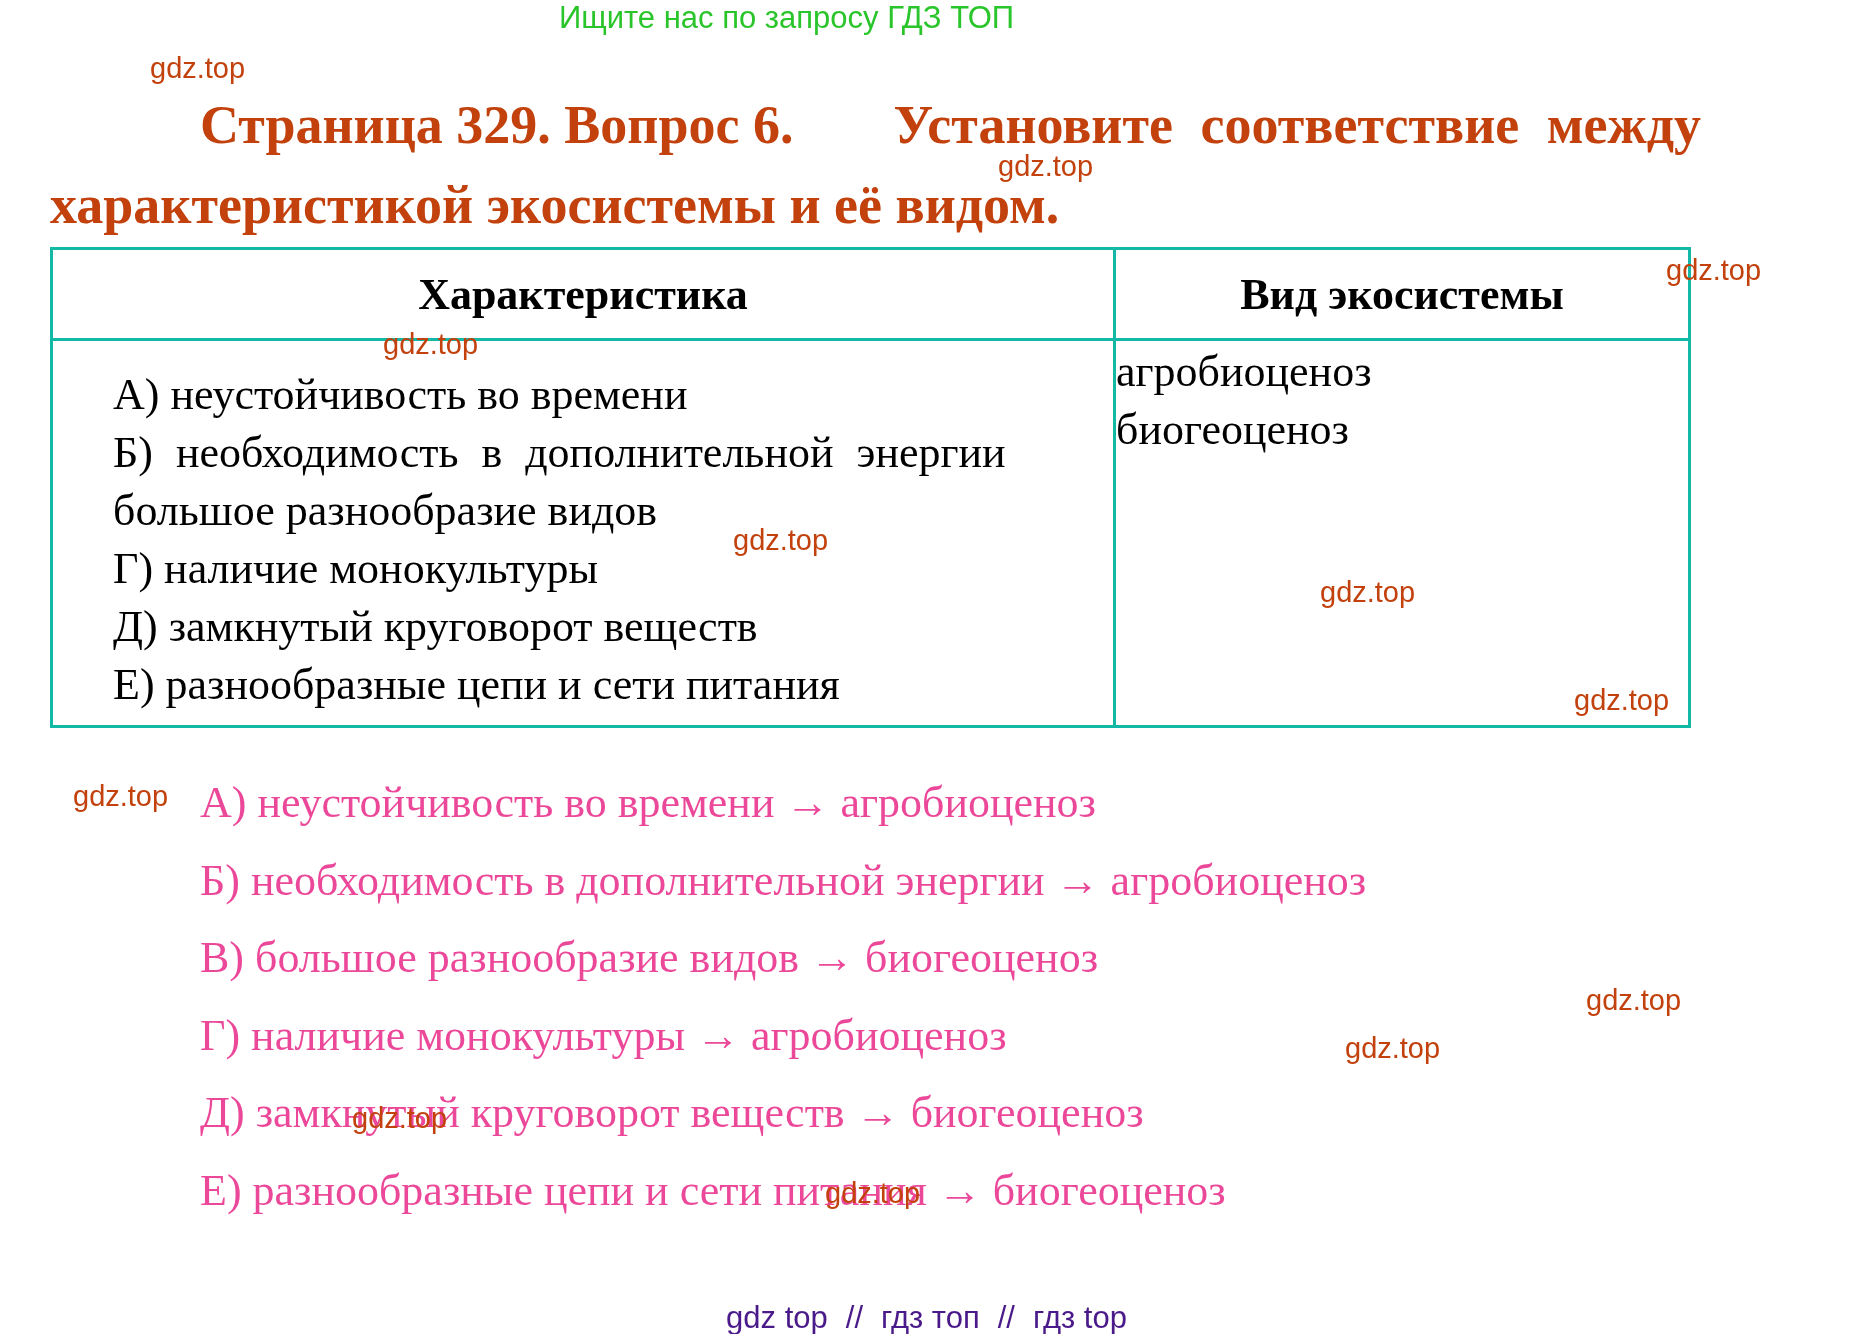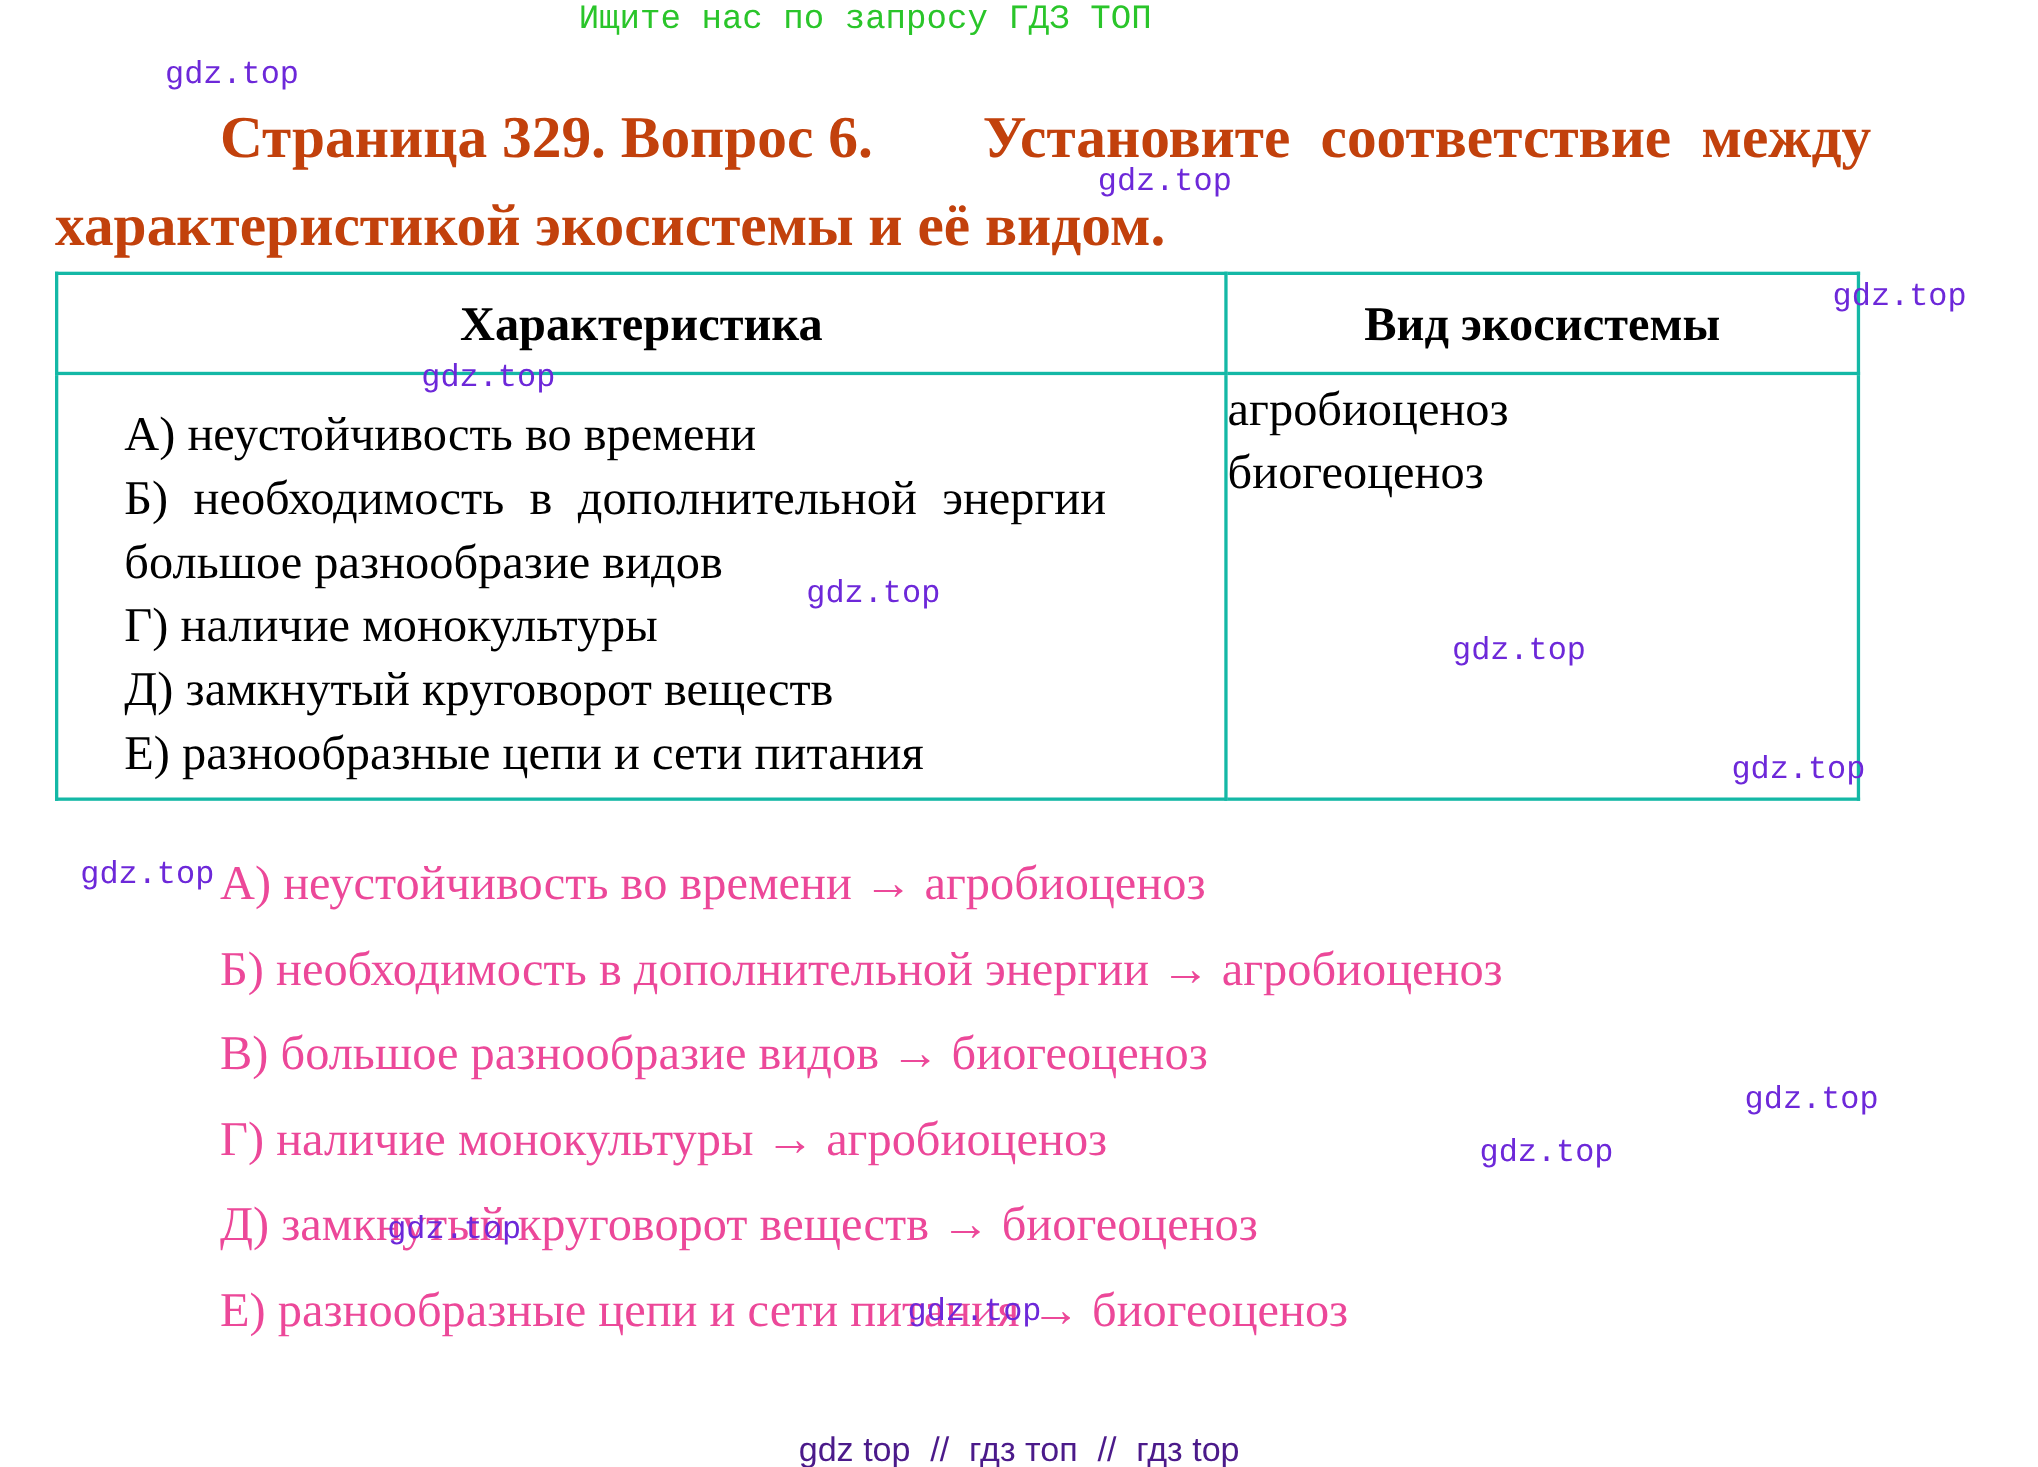--- a/index.html
+++ b/index.html
@@ -1,19 +1,19 @@
 <!DOCTYPE html>
 <html><head>
 <meta charset="utf-8">
 <style>
   html, body { margin: 0; padding: 0; background: #ffffff; }
   body { width: 1853px; height: 1334px; position: relative; overflow: hidden; }
   .abs { position: absolute; white-space: nowrap; }
-  .promo { left: 0; width: 1573px; top: 0; text-align: center; font-family: Liberation Mono, monospace; font-size: 31px; line-height: 36px; color: #2ac52a; }
-  .wm { font-family: Liberation Mono, monospace; font-size: 29px; line-height: 32px; color: #6d28d9; }
+  .promo { left: 0; width: 1573px; top: 0; text-align: center; font-family: Liberation Sans, sans-serif; font-size: 31px; line-height: 36px; color: #2ac52a; }
+  .wm { font-family: Liberation Sans, sans-serif; font-size: 29px; line-height: 32px; color: #c2410c; }
   .title { font-family: "Liberation Serif", serif; font-weight: bold; font-size: 54px; line-height: 60px; color: #c2410c; }
   .t1 { left: 200px; top: 95px; width: 1630px; }
   .t1 .gap { display: inline-block; width: 100px; }
   .t1 .q { word-spacing: 14px; }
   .t2 { left: 50px; top: 175px; }
   table.eco { position: absolute; left: 50px; top: 247px; width: 1641px; height: 481px; border-collapse: collapse; font-family: "Liberation Serif", serif; color: #000; }
   table.eco td, table.eco th { border: 3px solid #14b8a6; padding: 0; }
   table.eco th { height: 88px; font-size: 44px; font-weight: bold; text-align: center; vertical-align: middle; }
   table.eco th.c1 { width: 1060px; }
   table.eco td { vertical-align: top; font-size: 44px; line-height: 58px; }

